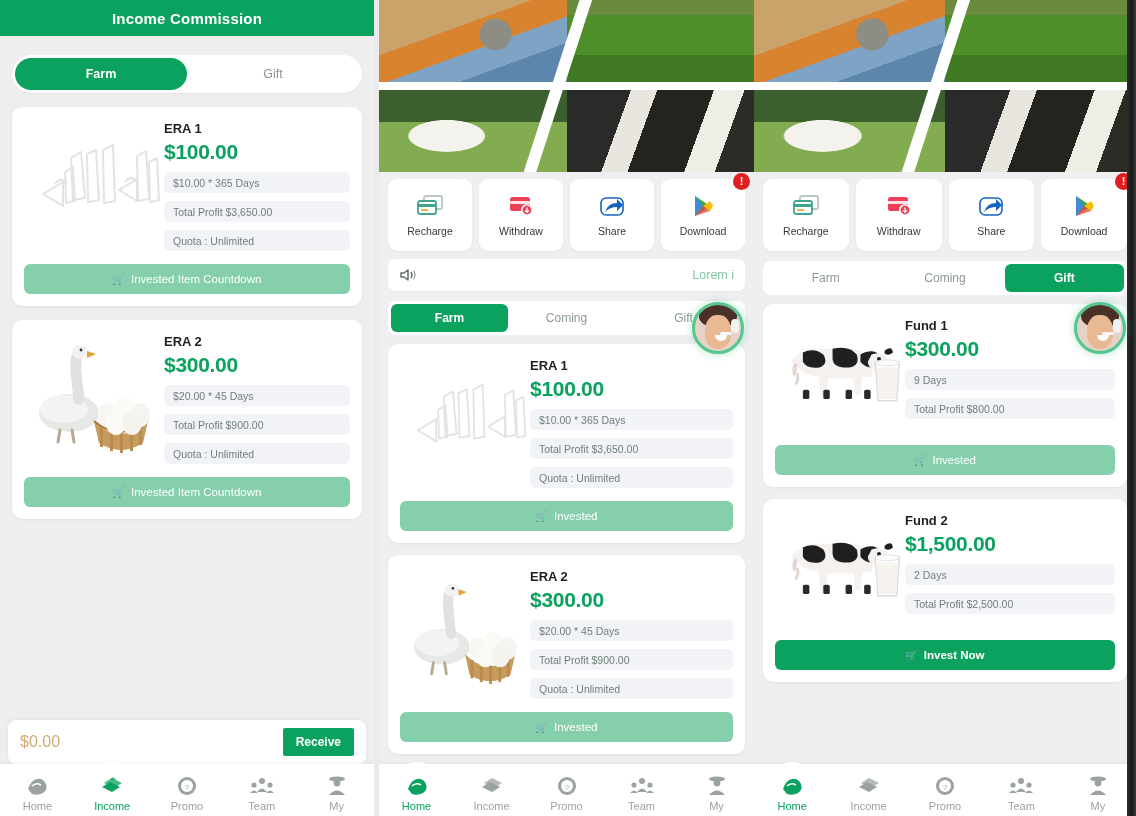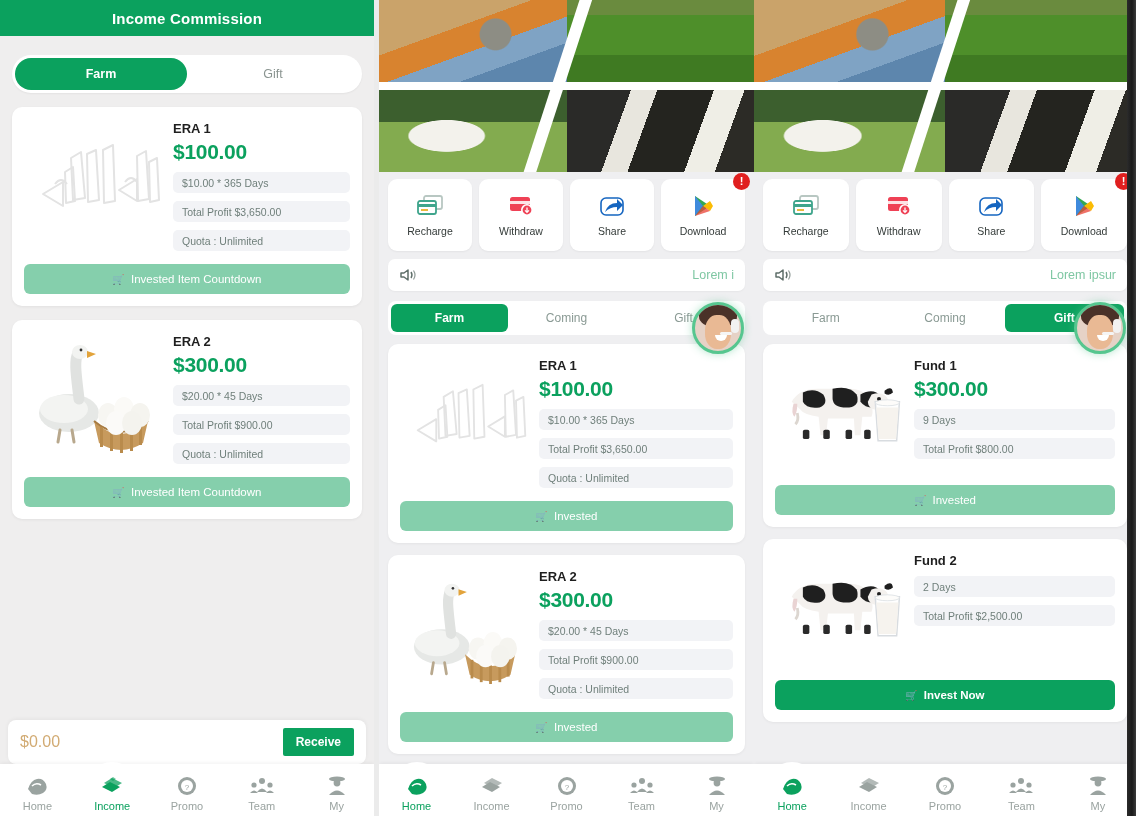--- a/index.html
+++ b/index.html
@@ -52,21 +52,21 @@
     font-size: 12.5px; color: #8a9490; cursor: pointer;
   }
   .segment .seg.active { background: #0ba15e; color: #ffffff; font-weight: bold; }
 
   
   .card {
     background: #ffffff; border-radius: 10px;
     margin-top: 14px; padding: 10px 12px 12px 12px;
     box-shadow: 0 1px 3px rgba(0,0,0,.06);
   }
-  .card-top { display: flex; gap: 9px; justify-content: space-between; }
+  .card-top { display: flex; gap: 0; justify-content: space-between; }
   .card-art {
     width: 140px; min-height: 130px; flex: 0 0 140px;
     display: flex; align-items: center; justify-content: center;
   }
   .card-info { flex: 1; min-width: 0; padding-top: 4px; }
   .card-title { font-size: 13px; font-weight: bold; color: #1f1f1f; }
   .card-price { font-size: 21px; font-weight: bold; color: #0ba15e; margin-top: 4px; letter-spacing: -.3px;}
   .meta {
     margin-top: 8px; background: #f2f3f6; border-radius: 5px;
     height: 21px; display: flex; align-items: center;
@@ -641,30 +641,20 @@
               <path d="M7 3 L22 13 7 23z" fill="#34a853"></path>
               <path d="M7 3 L15 13 7 23z" fill="#4285f4" opacity=".85"></path>
               <path d="M15 13 L22 8 25 13 22 18z" fill="#fbbc04"></path>
               <path d="M15 13 L22 18 7 23z" fill="#ea4335" opacity=".75"></path>
             </svg>
         </span>
         <span class="qlabel">Download</span>
       </div>
     </div>
 
-    <div class="marquee">
-      <span>
-        <svg width="18" height="16" viewBox="0 0 18 16">
-            <path d="M2 6 h3 l4-3 v10 l-4-3 h-3z" fill="none" stroke="#5f6f6a" stroke-width="1.5" stroke-linejoin="round"></path>
-            <path d="M12 5 q2 3 0 6" stroke="#5f6f6a" stroke-width="1.4" fill="none"></path>
-            <path d="M14.5 3.5 q3 4.5 0 9" stroke="#5f6f6a" stroke-width="1.2" fill="none" opacity=".7"></path>
-          </svg>
-      </span>
-      <span class="mtext">Lorem ipsur</span>
-    </div>
 
     <div class="tabs3">
       <div class="t3">Farm</div>
       <div class="t3">Coming</div>
       <div class="t3 active">Gift</div>
     </div>
 
     <div class="cs-avatar" style="top:302px; right:10px;">
       <span class="cs-face">
         <span class="cs-hair"></span>
@@ -737,20 +727,21 @@
                   <rect x="76" y="78" width="7" height="10" rx="2"></rect>
                   <rect x="96" y="78" width="7" height="10" rx="2"></rect>
                 </g>
               <path d="M108 48 h26 l-3 42 h-20z" fill="#ffffff" stroke="#d8dce0" stroke-width="1.6"></path>
               <path d="M109 54 h24 l-2.6 34 h-18.8z" fill="#f6f3ee"></path>
               <ellipse cx="121" cy="49" rx="13" ry="3.2" fill="#fdfcfa" stroke="#dfe3e6" stroke-width="1"></ellipse>
             </svg>
           </div>
           <div class="card-info">
             <div class="card-title">Fund 2</div>
+            <div class="card-price">$1,500.00</div>
             <div class="meta">2 Days</div>
             <div class="meta">Total Profit $2,500.00</div>
           </div>
         </div>
         <div class="cta active">
           <span class="cart">🛒</span>
           <span>Invest Now</span>
         </div>
       </div>
     </div>

